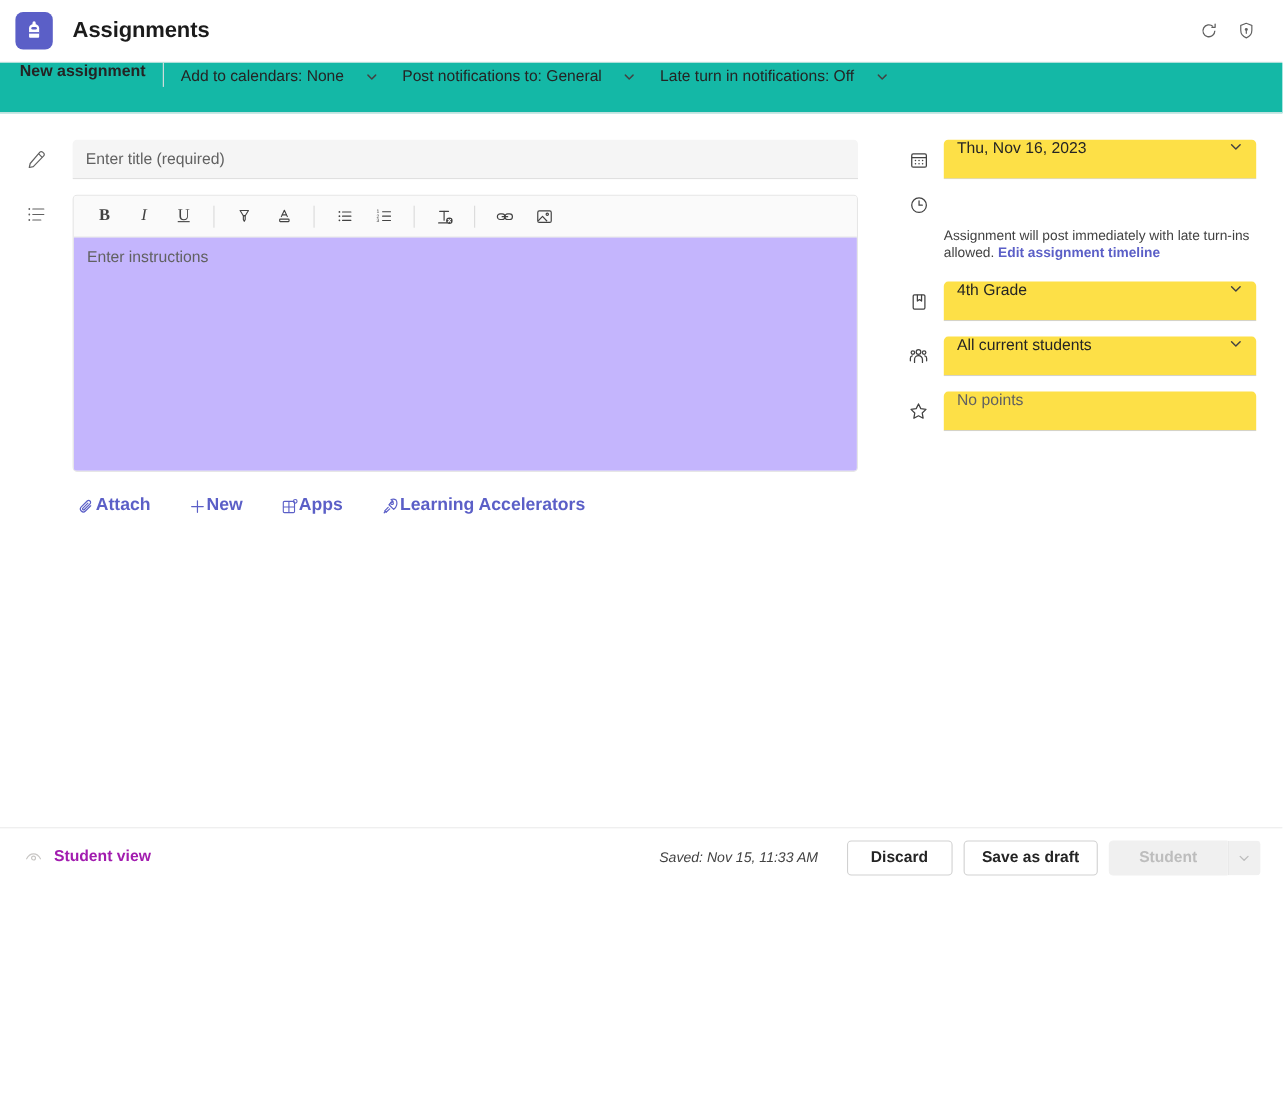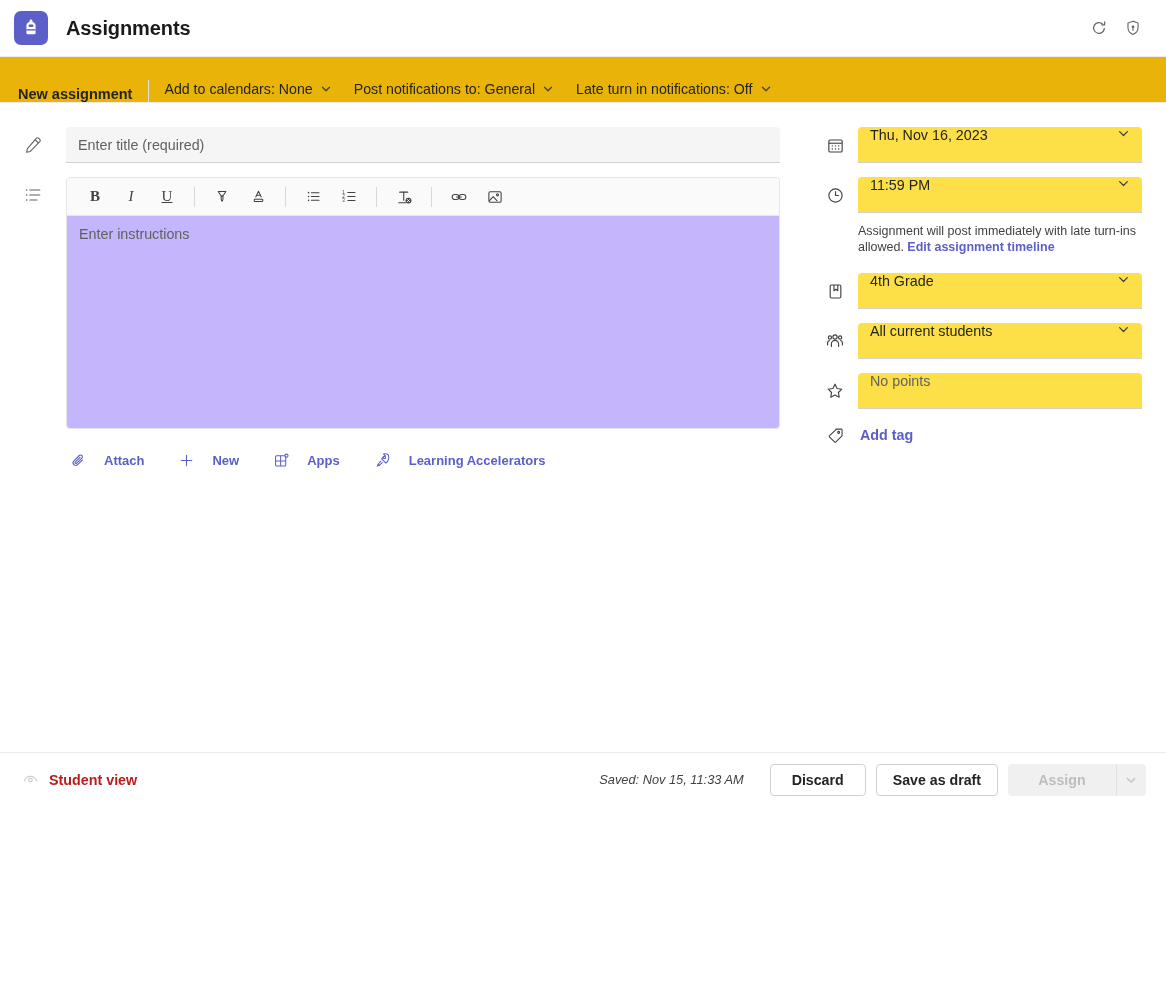--- a/index.html
+++ b/index.html
@@ -45,40 +45,40 @@
     color: #616161;
     margin-left: 4px;
     cursor: pointer;
   }
 
   
   .cmdbar {
     height: 46px;
     flex: 0 0 46px;
     display: flex;
-    align-items: flex-end;
+    align-items: flex-start;
     padding: 0 16px;
     border-bottom: 1px solid #ebebeb;
-    background: #eab308;
+    background: #14b8a6;
     gap: 0px;
   }
   .cmd-title {
     font-size: 14.5px;
     font-weight: bold;
     color: #242424;
     padding: 0 16px 0 2px;
   }
   .cmd-sep {
     width: 1px; height: 22px;
     background: #e0e0e0;
     margin: 0 4px 0 0;
   }
   .cmd-item {
     display: flex; align-items: center;
-    gap: 7px;
+    gap: 19px;
     font-size: 14.2px;
     color: #242424;
     padding: 5px 11px;
     border-radius: 4px;
     cursor: pointer;
     white-space: nowrap;
   }
   .chev { display: inline-block; color: #424242; }
 
   
@@ -164,23 +164,23 @@
   .editor-body.placeholder { color: #616161; }
 
   .attach-row {
     display: flex;
     align-items: center;
     gap: 26px;
     margin-top: 18px;
     padding-left: 66px;
   }
   .attach-item {
-    display: flex; align-items: center; gap: 17px;
+    display: flex; align-items: center; gap: 0;
     color: #5b5fc7;
-    font-size: 13px;
+    font-size: 16px;
     font-weight: 600;
     cursor: pointer;
     padding: 4px 4px;
     border-radius: 4px;
   }
 
   
   .side-row {
     display: flex;
     align-items: center;
@@ -231,22 +231,22 @@
   .footer {
     flex: 0 0 54px;
     height: 54px;
     border-top: 1px solid #ebebeb;
     display: flex;
     align-items: center;
     padding: 0 20px 0 22px;
     background: #fff;
   }
   .student-view {
-    display: flex; align-items: center; gap: 10px;
-    color: #b91c1c;
+    display: flex; gap: 10px;
+    color: #a21caf;
     font-size: 14.3px;
     font-weight: 600;
     cursor: default;
   }
   .footer-spacer { flex: 1 1 auto; }
   .saved-text {
     font-size: 12.8px;
     font-style: italic;
     color: #424242;
     margin-right: 26px;
@@ -524,28 +524,20 @@
         </div>
       </div>
 
       <div class="side-row">
         <div class="side-icon">
           <svg width="19" height="19" viewBox="0 0 20 20" fill="none" stroke="#424242" stroke-width="1.2" stroke-linecap="round">
             <circle cx="10" cy="10" r="7"></circle>
             <path d="M10 5.8V10h3.1"></path>
           </svg>
         </div>
-        <div class="side-field">
-          <span>11:59 PM</span>
-          <span class="chev">
-            <svg width="13" height="13" viewBox="0 0 12 12" fill="none" stroke="#424242" stroke-width="1.2" stroke-linecap="round" stroke-linejoin="round">
-                <path d="M2.4 4.3 6 7.9l3.6-3.6"></path>
-              </svg>
-          </span>
-        </div>
       </div>
 
       <div class="side-note">
         <span>Assignment will post immediately with late turn-ins allowed. </span><a>Edit assignment timeline</a>
       </div>
 
       <div class="side-row">
         <div class="side-icon">
           <svg width="19" height="19" viewBox="0 0 20 20" fill="none" stroke="#424242" stroke-width="1.2" stroke-linejoin="round">
             <rect x="4.4" y="3.2" width="11.2" height="13.6" rx="1.2"></rect>
@@ -588,29 +580,20 @@
         <div class="side-icon">
           <svg width="20" height="20" viewBox="0 0 20 20" fill="none" stroke="#424242" stroke-width="1.15" stroke-linejoin="round">
             <path d="M10 3.2l2.1 4.3 4.7.7-3.4 3.3.8 4.7-4.2-2.2-4.2 2.2.8-4.7L3.2 8.2l4.7-.7L10 3.2Z"></path>
           </svg>
         </div>
         <div class="side-field muted">
           <span>No points</span>
         </div>
       </div>
 
-      <div class="side-row">
-        <div class="side-icon">
-          <svg width="19" height="19" viewBox="0 0 20 20" fill="none" stroke="#424242" stroke-width="1.15" stroke-linejoin="round">
-            <path d="M10.3 3.3H16a.9.9 0 0 1 .9.9v5.7a1 1 0 0 1-.3.7l-6.2 6.2a1 1 0 0 1-1.4 0l-5.2-5.2a1 1 0 0 1 0-1.4l5.8-5.6a1 1 0 0 1 .7-.3Z"></path>
-            <circle cx="13.3" cy="6.7" r="1.05"></circle>
-          </svg>
-        </div>
-        <div class="side-link">Add tag</div>
-      </div>
     </div>
   </div>
 
   <div class="footer">
     <div class="student-view">
       <span>
         <svg width="17" height="17" viewBox="0 0 20 20" fill="none" stroke="#c8c6c4" stroke-width="1.25" stroke-linecap="round">
           <path d="M2.6 11.5C4.4 8 7 6.2 10 6.2s5.6 1.8 7.4 5.3"></path>
           <circle cx="10" cy="10.6" r="2.1"></circle>
         </svg>
@@ -618,21 +601,21 @@
       <span>Student view</span>
     </div>
 
     <div class="footer-spacer"></div>
 
     <div class="saved-text">Saved: Nov 15, 11:33 AM</div>
 
     <div class="btn btn-secondary">Discard</div>
     <div class="btn btn-secondary">Save as draft</div>
 
-    <div class="btn btn-disabled">Assign</div>
+    <div class="btn btn-disabled">Student</div>
     <div class="btn-split">
       <span>
         <svg width="12" height="12" viewBox="0 0 12 12" fill="none" stroke="#bdbdbd" stroke-width="1.2" stroke-linecap="round" stroke-linejoin="round">
             <path d="M2.4 4.5 6 8.1l3.6-3.6"></path>
           </svg>
       </span>
     </div>
   </div>
 
 </div>

